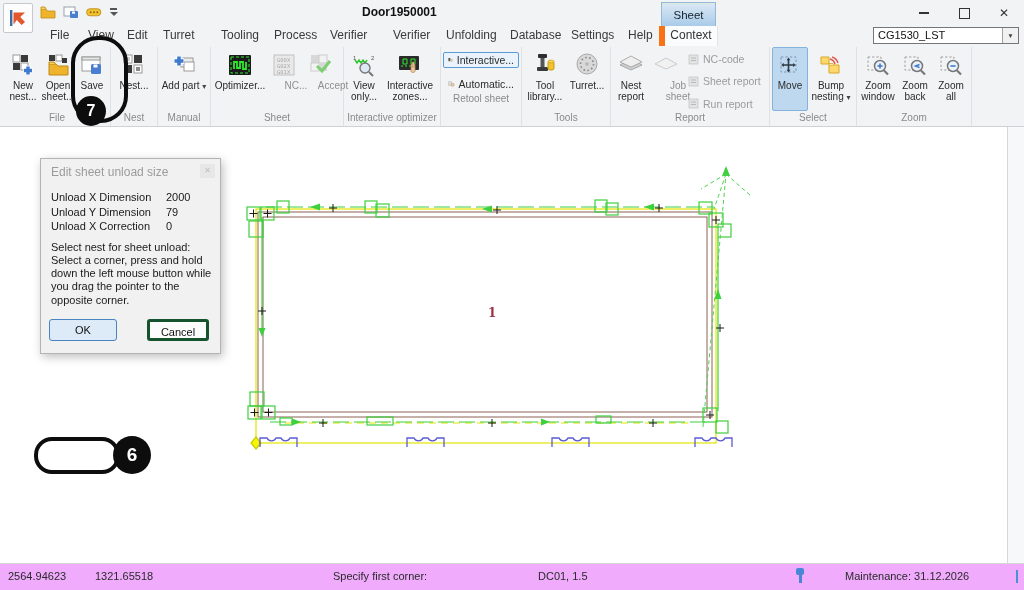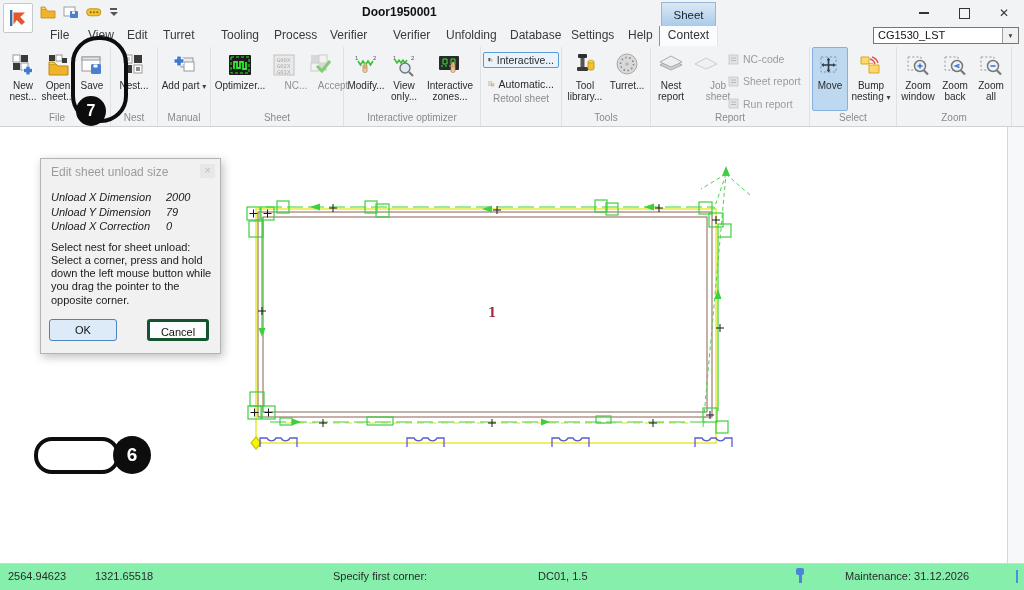--- a/index.html
+++ b/index.html
@@ -18,21 +18,21 @@
   .sheettab{position:absolute;left:661px;top:2px;width:55px;height:24px;line-height:24px;text-align:center;
             font-size:11.5px;color:#16222e;background:linear-gradient(#dcead9 0%,#d7e6f4 8%,#a9cbe8 100%);
             border:1px solid #94b8d8;border-bottom:none;box-sizing:border-box;}
   .winctl{position:absolute;top:0;right:0;height:26px;display:flex;align-items:center;}
   .wc{width:40px;height:26px;display:flex;align-items:center;justify-content:center;color:#333;}
   .wc-min i{display:block;width:10px;height:1.4px;background:#333;}
   .wc-max i{display:block;width:9px;height:9px;border:1.3px solid #333;}
   .wc-close{font-size:12px;}
   .menuitem{position:absolute;top:0;height:20px;line-height:19px;font-size:12px;color:#3a3a3a;}
   .ctxitem{position:absolute;left:659px;top:0;width:59px;height:20px;line-height:19px;text-align:center;
-           font-size:12px;color:#333;background:#fbfcfd;border-left:1px solid #f97316;border-right:1px solid #e2e4e6;box-sizing:border-box;}
+           font-size:12px;color:#333;background:#fbfcfd;border-left:6px solid #f97316;border-right:1px solid #e2e4e6;box-sizing:border-box;}
   .combo{position:absolute;left:873px;top:27px;width:146px;height:17px;background:#fff;border:1px solid #767676;box-sizing:border-box;display:flex;z-index:7;}
   .combo-text{flex:1;font-size:11px;line-height:15px;padding-left:4px;color:#111;overflow:hidden;}
   .combo-btn{width:15px;border-left:1px solid #a0a0a0;background:#f1f1f1;font-size:6.5px;color:#444;display:flex;align-items:center;justify-content:center;}
   
   .ribbon{position:absolute;left:0;top:46px;right:0;height:81px;background:#f2f3f5;border-bottom:1px solid #cfd1d4;
           box-sizing:border-box;display:flex;align-items:stretch;padding:1px 0 0 4px;}
   .rgroup{display:flex;flex-direction:column;border-right:1px solid #dfe1e4;padding:0 2px;flex:0 0 auto;}
   .rbuttons{display:flex;height:64px;align-items:stretch;}
   .rgl{height:14px;font-size:10px;color:#8a8a8a;text-align:center;line-height:13px;}
   .rbtn{display:flex;flex-direction:column;align-items:center;padding-top:2px;border:1px solid transparent;border-radius:2px;box-sizing:border-box;}
@@ -48,31 +48,31 @@
   
   .canvas{position:absolute;left:0;top:127px;width:1008px;height:436px;background:#fff;}
   .sidepanel{position:absolute;right:0;top:127px;width:16px;height:436px;background:#f7f8f9;border-left:1px solid #d4d6d9;}
   .drawing{position:absolute;left:240px;top:28px;}
   
   .dialog{position:absolute;left:40px;top:31px;width:181px;height:196px;background:#f1f1f1;border:1px solid #b3b3b3;
           box-shadow:2px 3px 9px rgba(0,0,0,.25);box-sizing:border-box;z-index:10;}
   .dlg-titlebar{position:absolute;left:0;top:0;right:0;height:24px;}
   .dlg-title{position:absolute;left:10px;top:6px;font-size:12px;color:#9b9b9b;}
   .dlg-close{position:absolute;right:5px;top:5px;width:15px;height:14px;background:#e7e7e7;color:#bdbdbd;font-size:8px;line-height:14px;text-align:center;}
-  .dlg-rows{position:absolute;left:10px;top:32px;right:16px;font-style:italic;}
+  .dlg-rows{position:absolute;left:10px;top:32px;right:16px;}
   .dlg-row{display:flex;height:14.5px;font-size:11px;color:#1a1a1a;}
   .dlg-row .lab{width:115px;}
   .dlg-heading{position:absolute;left:10px;top:82px;font-size:11px;color:#1a1a1a;}
   .dlg-body{position:absolute;left:10px;top:95px;width:166px;font-size:11px;line-height:1.2;color:#1a1a1a;}
   .dlg-ok{position:absolute;left:8px;top:160px;width:68px;height:22px;background:#ddeaf7;border:1px solid #4a84c0;border-radius:3px;
           font-size:11px;color:#111;text-align:center;line-height:20px;box-sizing:border-box;}
   .dlg-cancel{position:absolute;left:106px;top:160px;width:62px;height:22px;background:#fcfcfc;border:3px solid #14532d;border-radius:3px;
           font-size:11px;color:#111;text-align:center;line-height:20px;box-sizing:border-box;}
   
-  .statusbar{position:absolute;left:0;top:563px;right:0;height:27px;background:#86efac;border-top:1px solid #d4d6d9;box-sizing:border-box;}
+  .statusbar{position:absolute;left:0;top:563px;right:0;height:27px;background:#f0abfc;border-top:1px solid #d4d6d9;box-sizing:border-box;}
   .sb{position:absolute;top:6px;font-size:11px;color:#2a2a2a;}
   .grip{position:absolute;left:1016px;top:6px;width:2px;height:13px;background:#4a90d9;}
   .dongle{position:absolute;left:795px;top:4px;width:10px;height:16px;}
   .dongle::before{content:"";position:absolute;left:1px;top:0;width:8px;height:7px;background:#4a86d8;border-radius:2px;}
   .dongle::after{content:"";position:absolute;left:3.5px;top:7px;width:3px;height:8px;background:#4a86d8;}
   
   .ring{position:absolute;border:4px solid #0d0d0d;box-sizing:border-box;z-index:40;}
   .badge{position:absolute;background:#0d0d0d;border-radius:50%;color:#fff;font-weight:bold;text-align:center;z-index:41;}
 </style>
 </head>
@@ -257,32 +257,20 @@
             </svg>
         </div>
         <div class="rlabel">Accept</div>
       </div>
     </div>
     <div class="rgl">Sheet</div>
   </div>
 
   <div class="rgroup">
     <div class="rbuttons">
-      <div class="rbtn" style="width:40px">
-        <div class="ricon">
-          <svg width="26" height="24" viewBox="0 0 26 24">
-              <text x="2" y="7" font-size="6" fill="#555">1</text>
-              <text x="20" y="7" font-size="6" fill="#555">2</text>
-              <path d="M5 8l2.5 4 2.5-4 2.5 4 2.5-4 2.5 4 2.5-4" fill="none" stroke="#2ec82e" stroke-width="1.6"></path>
-              <path d="M10 13c0-2 4-2 4 0v5c0 2-4 2-4 0z" fill="#ecc9a0" stroke="#b98a5a" stroke-width="0.8"></path>
-              <rect x="11.2" y="10" width="1.8" height="5" fill="#ecc9a0" stroke="#b98a5a" stroke-width="0.6"></rect>
-            </svg>
-        </div>
-        <div class="rlabel">Modify...</div>
-      </div>
       <div class="rbtn" style="width:36px">
         <div class="ricon">
           <svg width="26" height="24" viewBox="0 0 26 24">
               <text x="2" y="7" font-size="6" fill="#555">1</text>
               <text x="20" y="7" font-size="6" fill="#555">2</text>
               <path d="M4 7l2 3 2-3 2 3 2-3 2 3 2-3" fill="none" stroke="#2ec82e" stroke-width="1.5"></path>
               <circle cx="14" cy="15" r="5" fill="#ddeaf5" stroke="#777" stroke-width="1.4"></circle>
               <path d="M18 19l4 4" stroke="#777" stroke-width="2"></path>
             </svg>
         </div>

